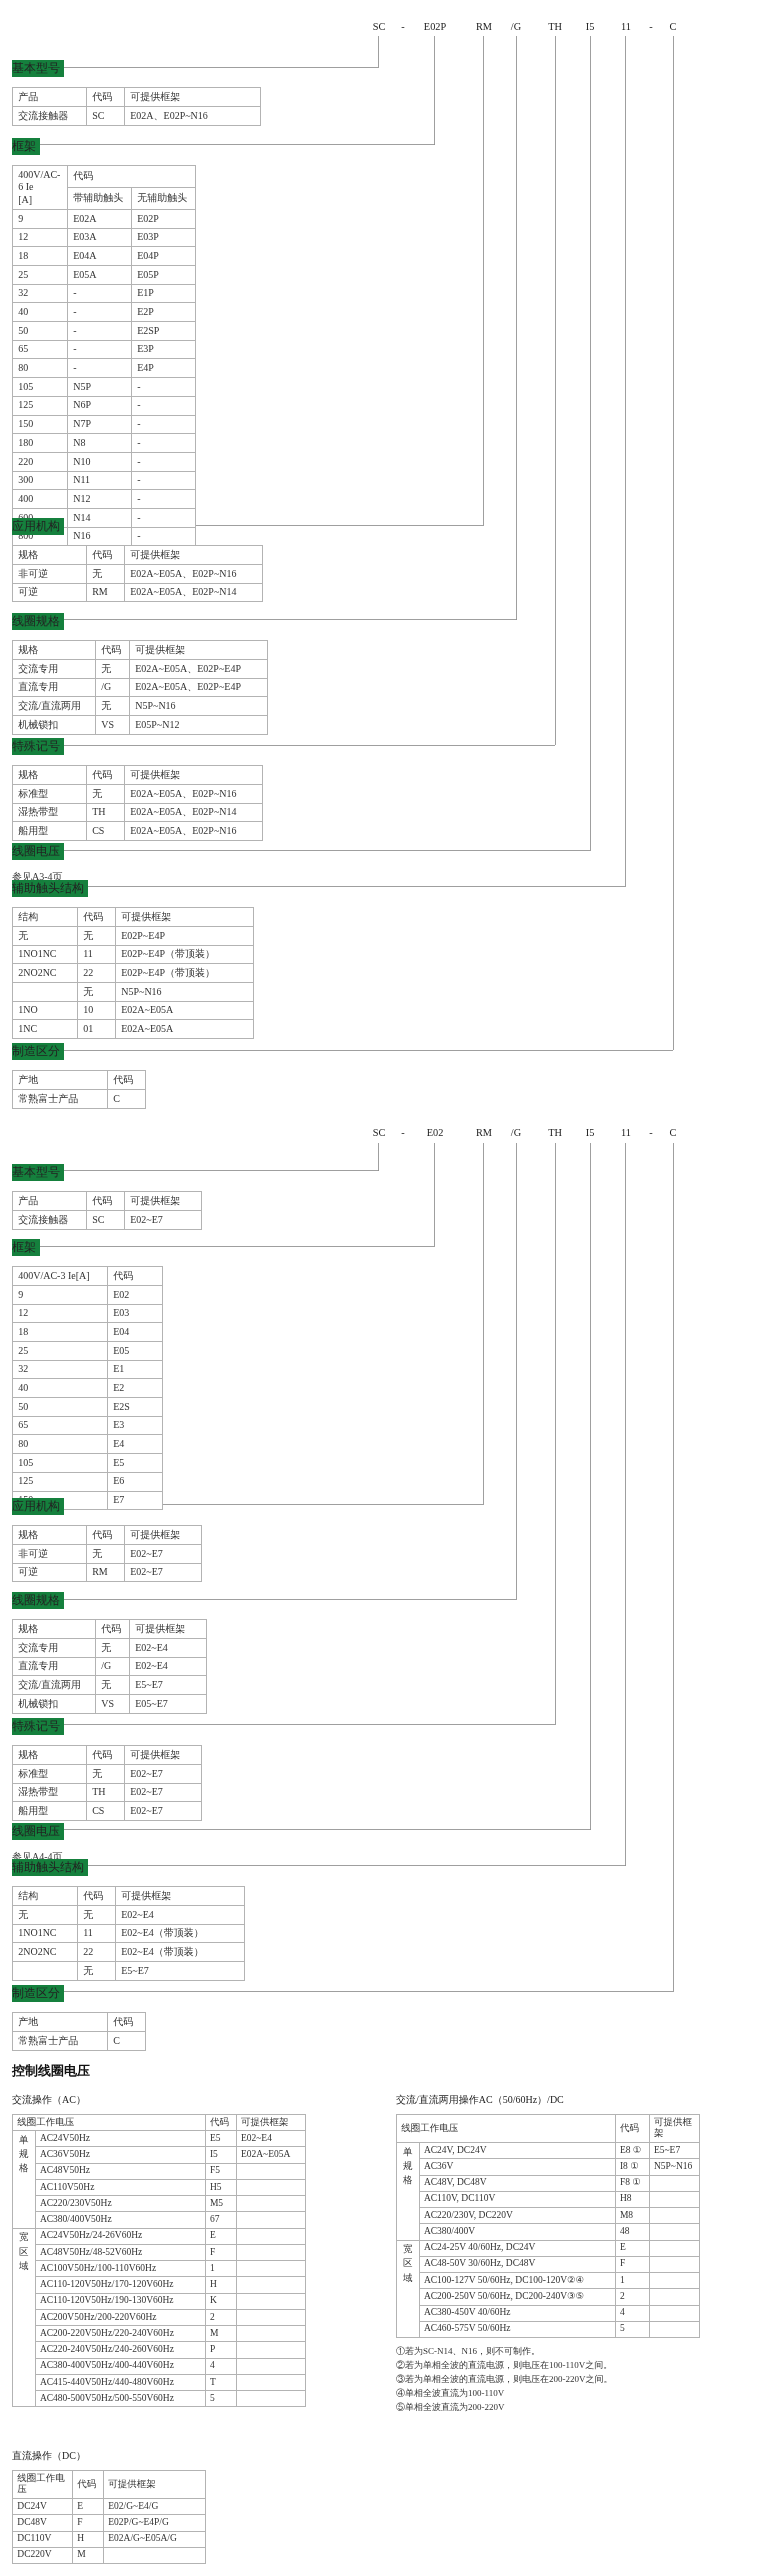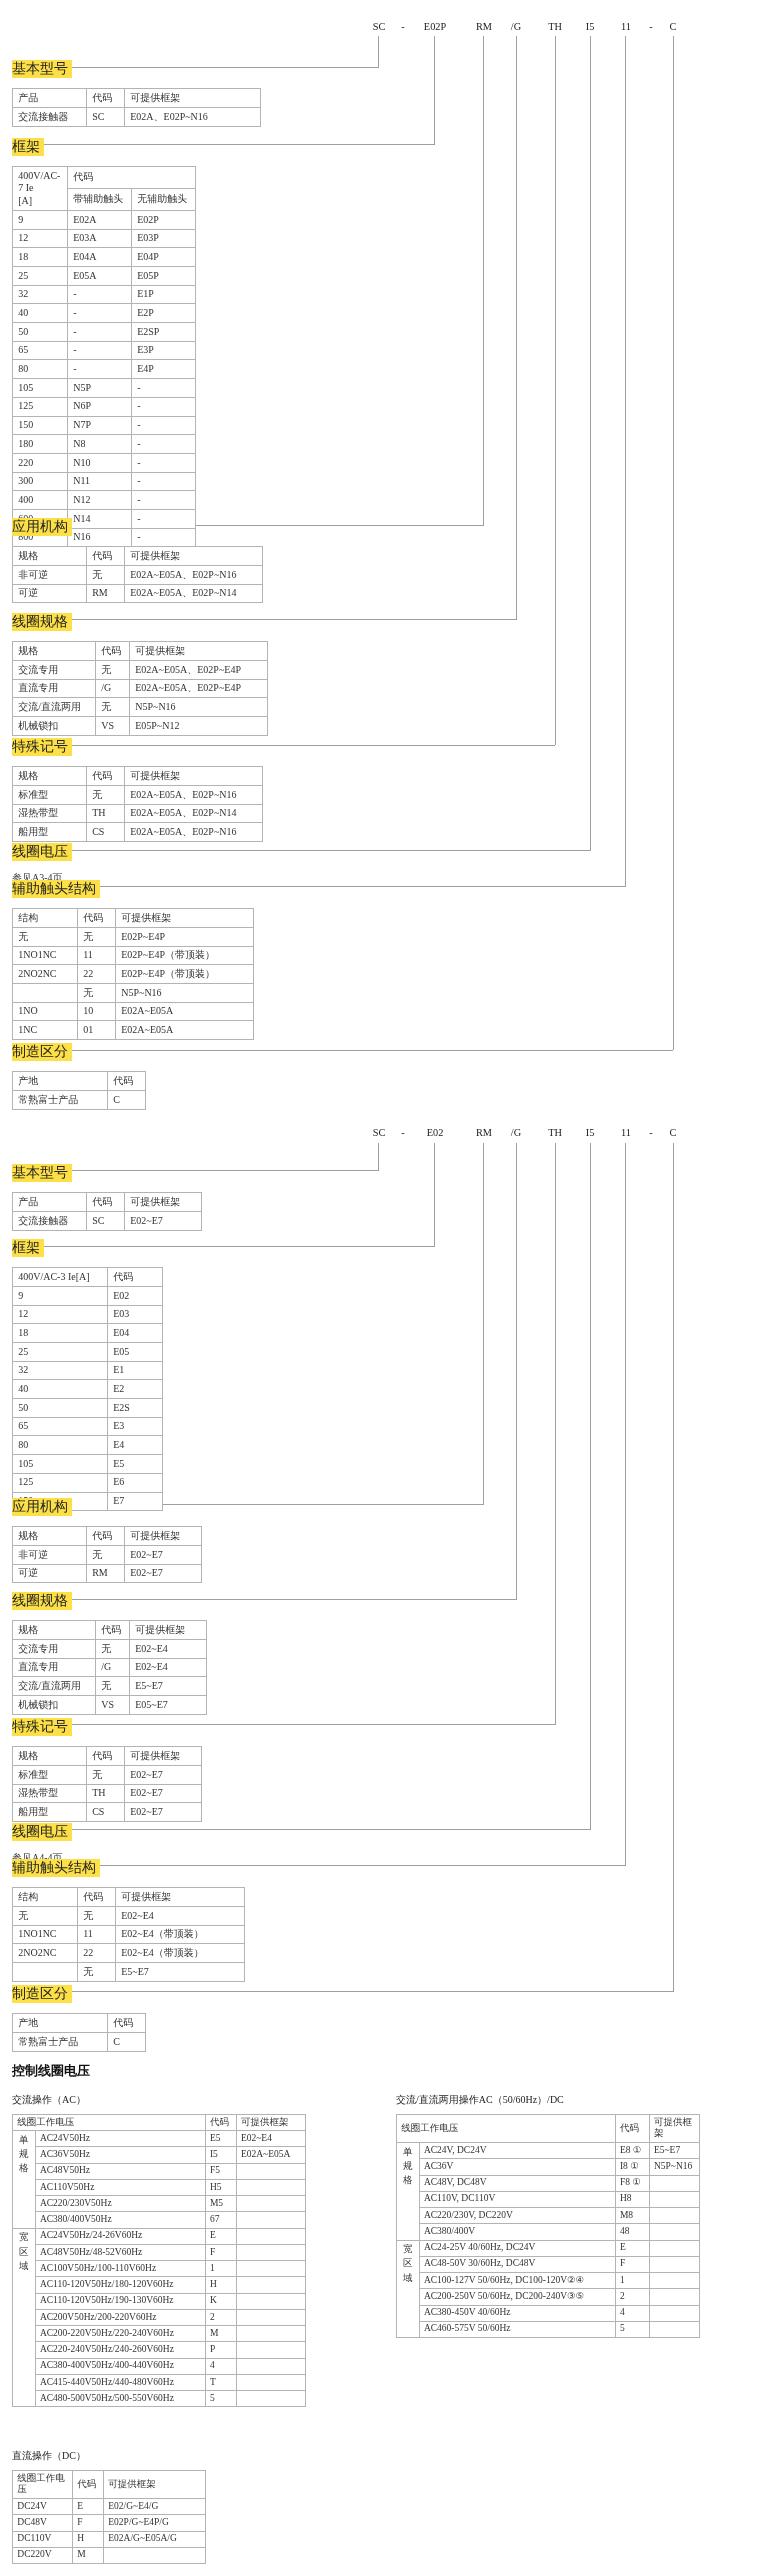--- a/index.html
+++ b/index.html
@@ -7,22 +7,22 @@
     position:relative; width:775px; height:2576px; background:#ffffff;
     font-family:Liberation Serif, serif; color:#333; overflow:hidden;
   }
   .connectors { position:absolute; top:0; left:0; pointer-events:none; }
   .connectors line { stroke:#8f8f8f; stroke-width:1; shape-rendering:crispEdges; }
 
   .tok { position:absolute; transform:translateX(-50%); font-size:10.3px; color:#222; white-space:nowrap; }
 
   .block { position:absolute; left:12px; }
   .btitle {
-    font-size:14px; color:#222; margin-bottom:10.3px; white-space:nowrap;
-    display:inline-block; background:#fde047; padding-right:4.3px; position:relative; z-index:2;
+    font-size:12px; color:#222; margin-bottom:10.3px; white-space:nowrap;
+    display:inline-block; background:#15803d; padding-right:4.3px; position:relative; z-index:2;
   }
   .note-ref { font-size:10px; color:#333; }
 
   table { border-collapse:collapse; background:#fff; }
   th,td {
     border:0.9px solid #b3b3b3; font-size:10px; font-weight:normal; color:#333;
     padding:2.6px 5.2px; text-align:left; vertical-align:middle; line-height:1.25; white-space:pre-line;
   }
   .group-cell { width:13px; padding:2.6px 1.7px; text-align:center; vertical-align:top; word-break:break-all; line-height:1.5; }
 
@@ -119,21 +119,21 @@
     <div class="btitle">框架</div>
     <div>
         <table>
           <colgroup>
             <col style="width: 55px;">
             <col style="width: 64px;">
             <col style="width: 64px;">
           </colgroup>
           <thead>
             <tr>
-              <th rowspan="2">400V/AC-7 Ie
+              <th rowspan="2">400V/AC-6 Ie
 [A]</th>
               <th colspan="2">代码</th>
             </tr>
             <tr>
               <th>带辅助触头</th>
               <th>无辅助触头</th>
             </tr>
           </thead>
           <tbody>
             <tr>
@@ -774,21 +774,21 @@
               <td>AC48V50Hz/48-52V60Hz</td>
               <td>F</td>
               <td></td>
             </tr>
             <tr>
               <td>AC100V50Hz/100-110V60Hz</td>
               <td>1</td>
               <td></td>
             </tr>
             <tr>
-              <td>AC110-120V50Hz/180-120V60Hz</td>
+              <td>AC110-120V50Hz/170-120V60Hz</td>
               <td>H</td>
               <td></td>
             </tr>
             <tr>
               <td>AC110-120V50Hz/190-130V60Hz</td>
               <td>K</td>
               <td></td>
             </tr>
             <tr>
               <td>AC200V50Hz/200-220V60Hz</td>
@@ -901,20 +901,27 @@
               <td></td>
             </tr>
             <tr>
               <td>AC460-575V 50/60Hz</td>
               <td>5</td>
               <td></td>
             </tr>
           </tbody>
         </table>
       </div>
+    <div class="notes">
+        <div>①若为SC-N14、N16，则不可制作。</div>
+        <div>②若为单相全波的直流电源，则电压在100-110V之间。</div>
+        <div>③若为单相全波的直流电源，则电压在200-220V之间。</div>
+        <div>④单相全波直流为100-110V</div>
+        <div>⑤单相全波直流为200-220V</div>
+      </div>
   </div>
 
   <div class="block sec3" style="top:2449px">
     <div class="optitle">直流操作（DC）</div>
     <div>
         <table>
           <colgroup>
             <col style="width: 60px;">
             <col style="width: 31px;">
             <col style="width: 102px;">

